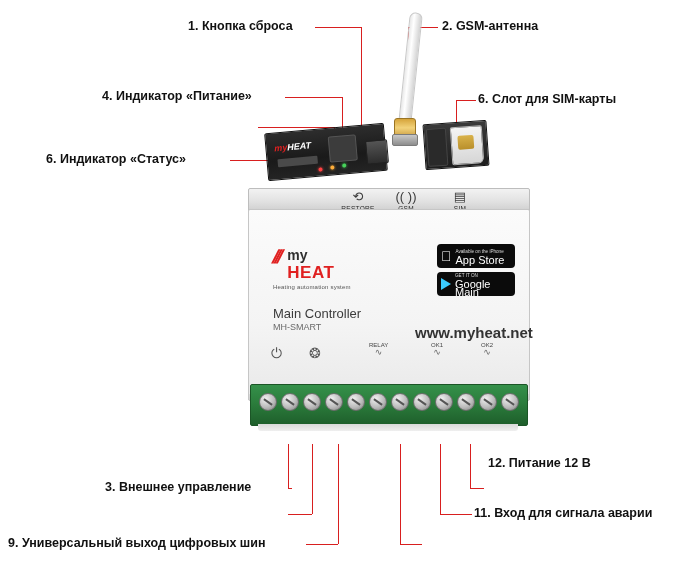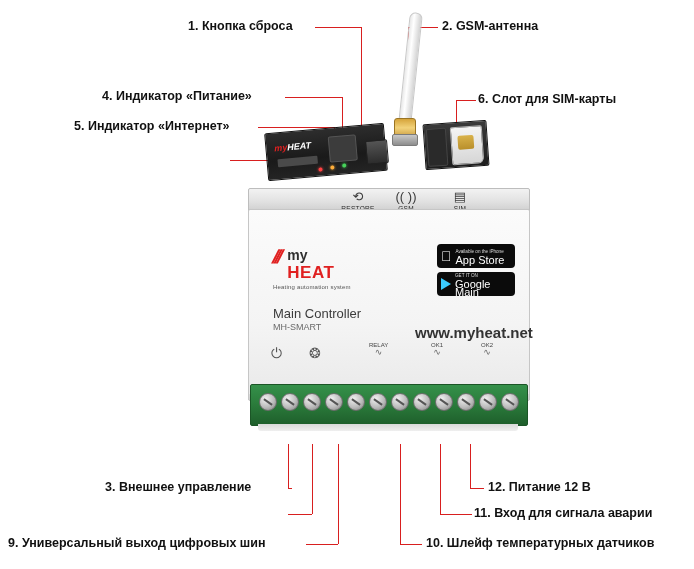--- a/index.html
+++ b/index.html
@@ -342,21 +342,20 @@
         <div class="screw" style="left:250px;"></div>
       </div>
     </div>
     <div class="botshadow"></div>
   </div>
 
   <div class="label" style="left:188px;top:19px;">1. Кнопка сброса</div>
   <div class="label" style="left:442px;top:19px;">2. GSM-антенна</div>
   <div class="label" style="left:478px;top:92px;">6. Слот для SIM-карты</div>
   <div class="label" style="left:102px;top:89px;">4. Индикатор «Питание»</div>
-  <div class="label" style="left:74px;top:119px;">5. Индикатор «Интернет»</div>
+  <div class="label" style="left:46px;top:152px;">6. Индикатор «Статус»</div>
 
   <div class="label" style="left:105px;top:480px;">3. Внешнее управление</div>
   <div class="label" style="left:8px;top:536px;">9. Универсальный выход цифровых шин</div>
-  <div class="label" style="left:426px;top:536px;">10. Шлейф температурных датчиков</div>
   <div class="label" style="left:474px;top:506px;">11. Вход для сигнала аварии</div>
-  <div class="label" style="left:488px;top:480px;">12. Питание 12 В</div>
+  <div class="label" style="left:488px;top:456px;">12. Питание 12 В</div>
 
 </div>
 
 </body></html>

